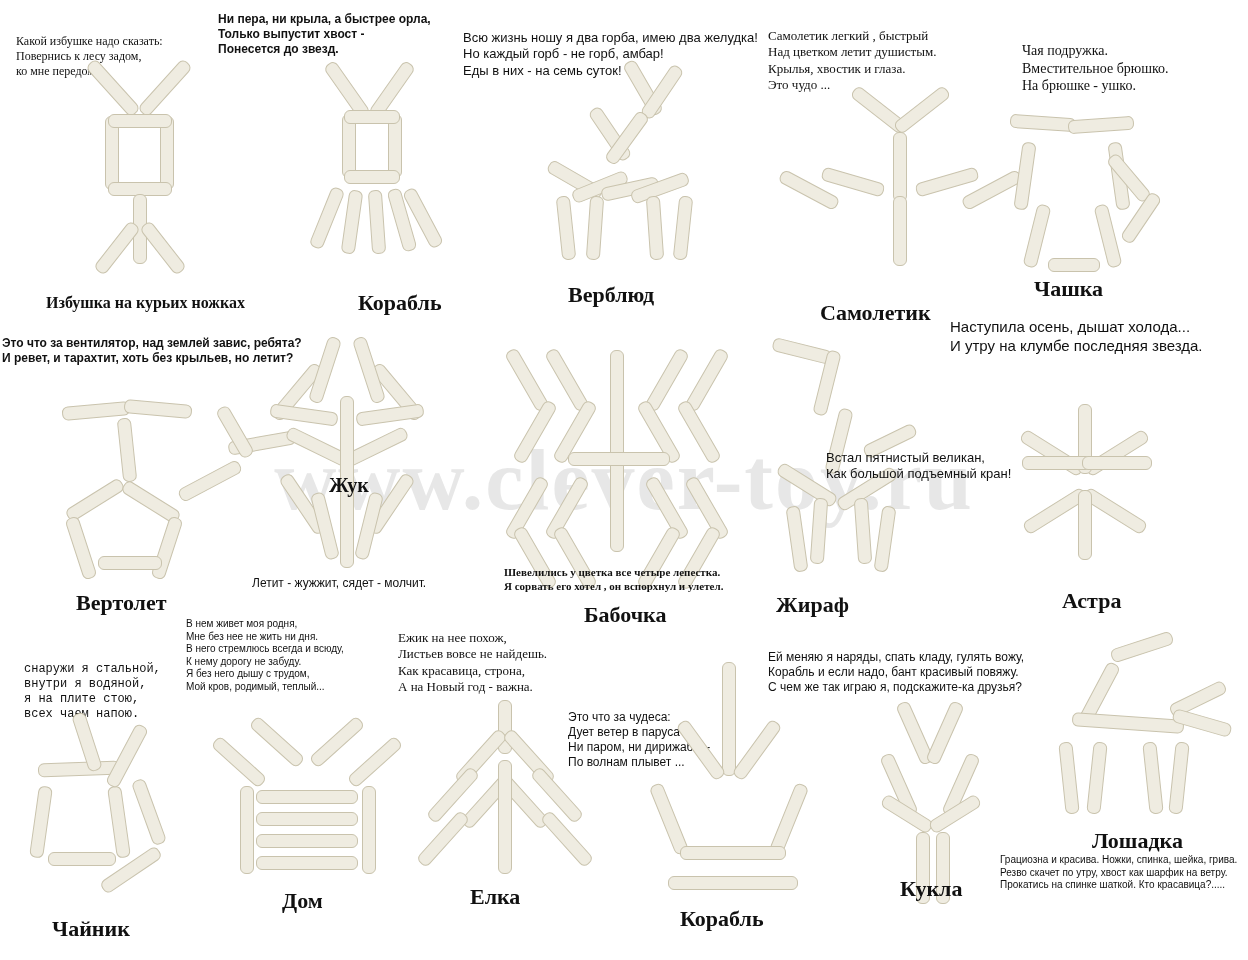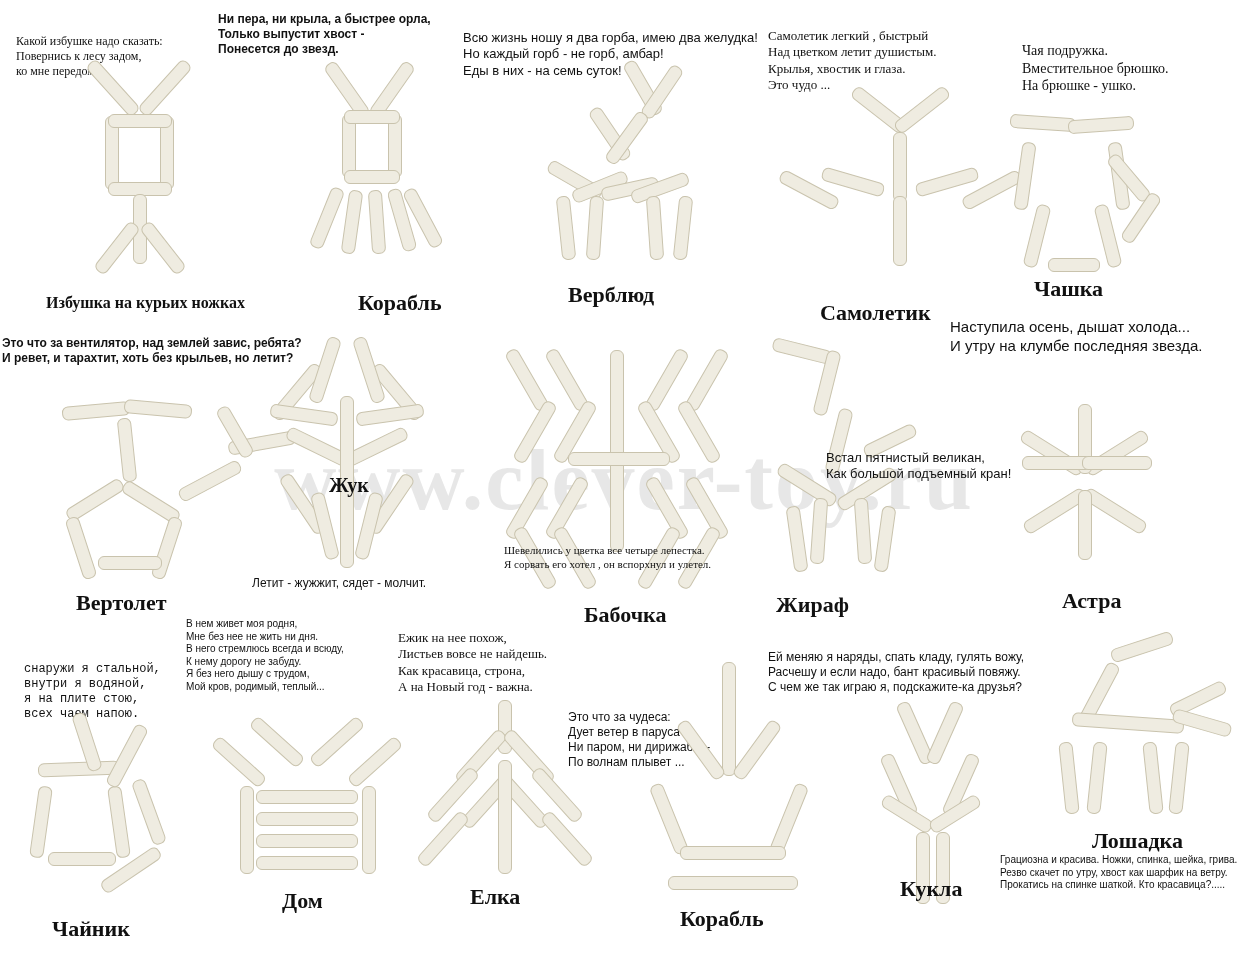--- a/index.html
+++ b/index.html
@@ -179,21 +179,21 @@
     <div class="stick" style="left:692px;top:398px;width:12px;height:66px;transform:rotate(-30deg);"></div>
     <div class="stick" style="left:660px;top:346px;width:12px;height:66px;transform:rotate(30deg);"></div>
     <div class="stick" style="left:652px;top:398px;width:12px;height:66px;transform:rotate(-30deg);"></div>
     <div class="stick" style="left:700px;top:474px;width:12px;height:66px;transform:rotate(-30deg);"></div>
     <div class="stick" style="left:692px;top:524px;width:12px;height:66px;transform:rotate(30deg);"></div>
     <div class="stick" style="left:660px;top:474px;width:12px;height:66px;transform:rotate(-30deg);"></div>
     <div class="stick" style="left:652px;top:524px;width:12px;height:66px;transform:rotate(30deg);"></div>
     <div class="stick" style="left:610px;top:350px;width:12px;height:200px;"></div>
     <div class="stick" style="left:568px;top:452px;width:100px;height:12px;"></div>
   </div>
-  <div class="riddle serif" style="left:504px;top:544px;font-size:11px;font-weight:normal;">Шевелились у цветка все четыре лепестка.
+  <div class="riddle serif" style="left:504px;top:566px;font-size:11px;font-weight:bold;">Шевелились у цветка все четыре лепестка.
 Я сорвать его хотел ,  он вспорхнул и улетел.</div>
   <div class="cap serif" style="left:584px;top:602px;font-size:22px;">Бабочка</div>
 
   <div class="fig">
     <div class="stick" style="left:772px;top:344px;width:58px;height:12px;transform:rotate(14deg);"></div>
     <div class="stick" style="left:820px;top:350px;width:12px;height:64px;transform:rotate(14deg);"></div>
     <div class="stick" style="left:832px;top:408px;width:12px;height:64px;transform:rotate(14deg);"></div>
     <div class="stick" style="left:800px;top:452px;width:12px;height:64px;transform:rotate(-58deg);"></div>
     <div class="stick" style="left:860px;top:456px;width:12px;height:64px;transform:rotate(58deg);"></div>
     <div class="stick" style="left:790px;top:506px;width:12px;height:64px;transform:rotate(-8deg);"></div>
@@ -283,21 +283,21 @@
     <div class="stick" style="left:694px;top:716px;width:12px;height:66px;transform:rotate(-36deg);"></div>
     <div class="stick" style="left:750px;top:716px;width:12px;height:66px;transform:rotate(36deg);"></div>
     <div class="stick" style="left:662px;top:782px;width:12px;height:72px;transform:rotate(-22deg);"></div>
     <div class="stick" style="left:782px;top:782px;width:12px;height:72px;transform:rotate(22deg);"></div>
     <div class="stick" style="left:680px;top:846px;width:104px;height:12px;"></div>
     <div class="stick" style="left:668px;top:876px;width:128px;height:12px;"></div>
   </div>
   <div class="cap serif" style="left:680px;top:906px;font-size:22px;">Корабль</div>
 
   <div class="riddle sans" style="left:768px;top:650px;font-size:12px;">Ей меняю я наряды, спать кладу, гулять вожу,
-Расчешу и если надо, бант красивый повяжу.
+Корабль и если надо, бант красивый повяжу.
 С чем же так играю я, подскажите-ка друзья?</div>
   <div class="fig">
     <div class="stick" style="left:908px;top:700px;width:12px;height:64px;transform:rotate(-24deg);"></div>
     <div class="stick" style="left:938px;top:700px;width:12px;height:64px;transform:rotate(24deg);"></div>
     <div class="stick" style="left:892px;top:752px;width:12px;height:64px;transform:rotate(-24deg);"></div>
     <div class="stick" style="left:954px;top:752px;width:12px;height:64px;transform:rotate(24deg);"></div>
     <div class="stick" style="left:900px;top:786px;width:12px;height:54px;transform:rotate(-58deg);"></div>
     <div class="stick" style="left:948px;top:786px;width:12px;height:54px;transform:rotate(58deg);"></div>
     <div class="stick" style="left:916px;top:832px;width:12px;height:70px;"></div>
     <div class="stick" style="left:936px;top:832px;width:12px;height:70px;"></div>

